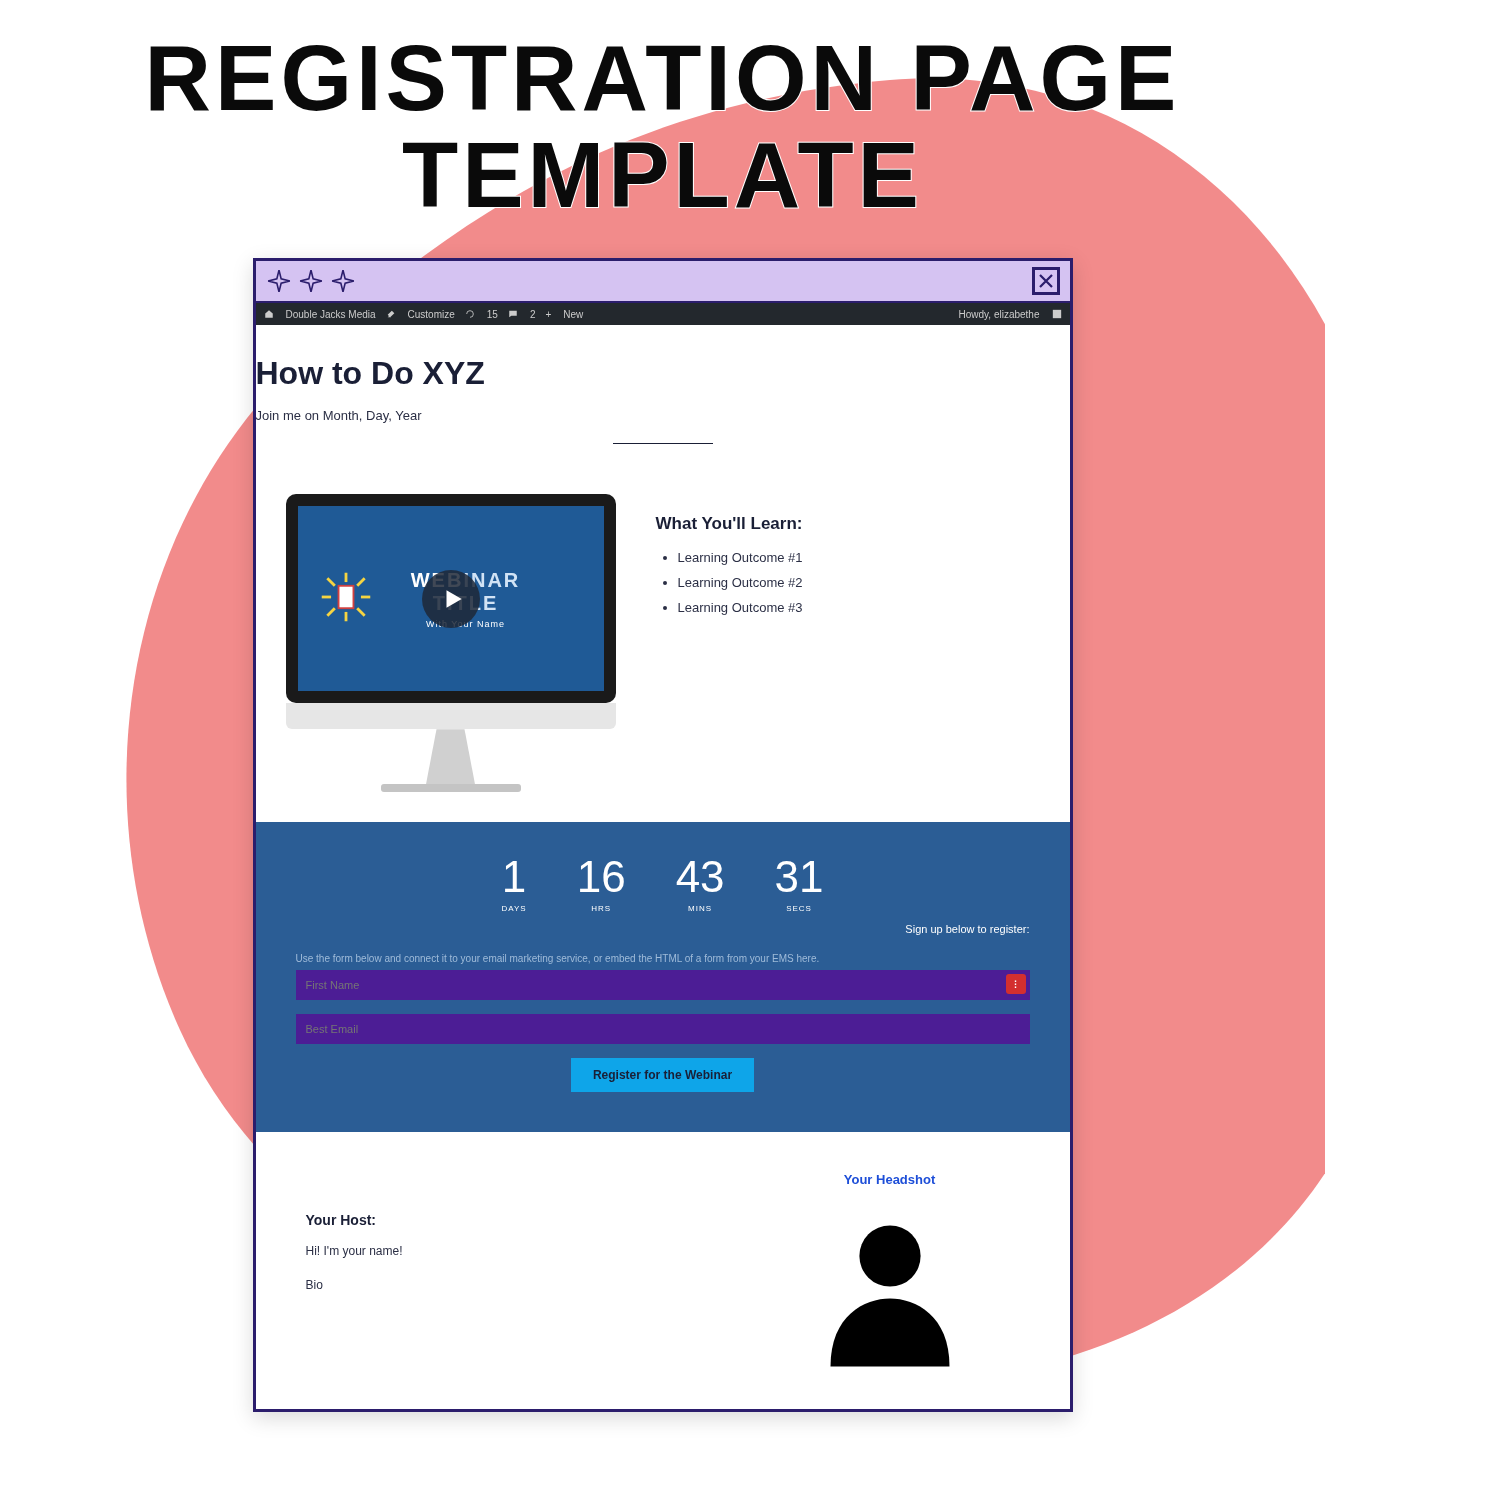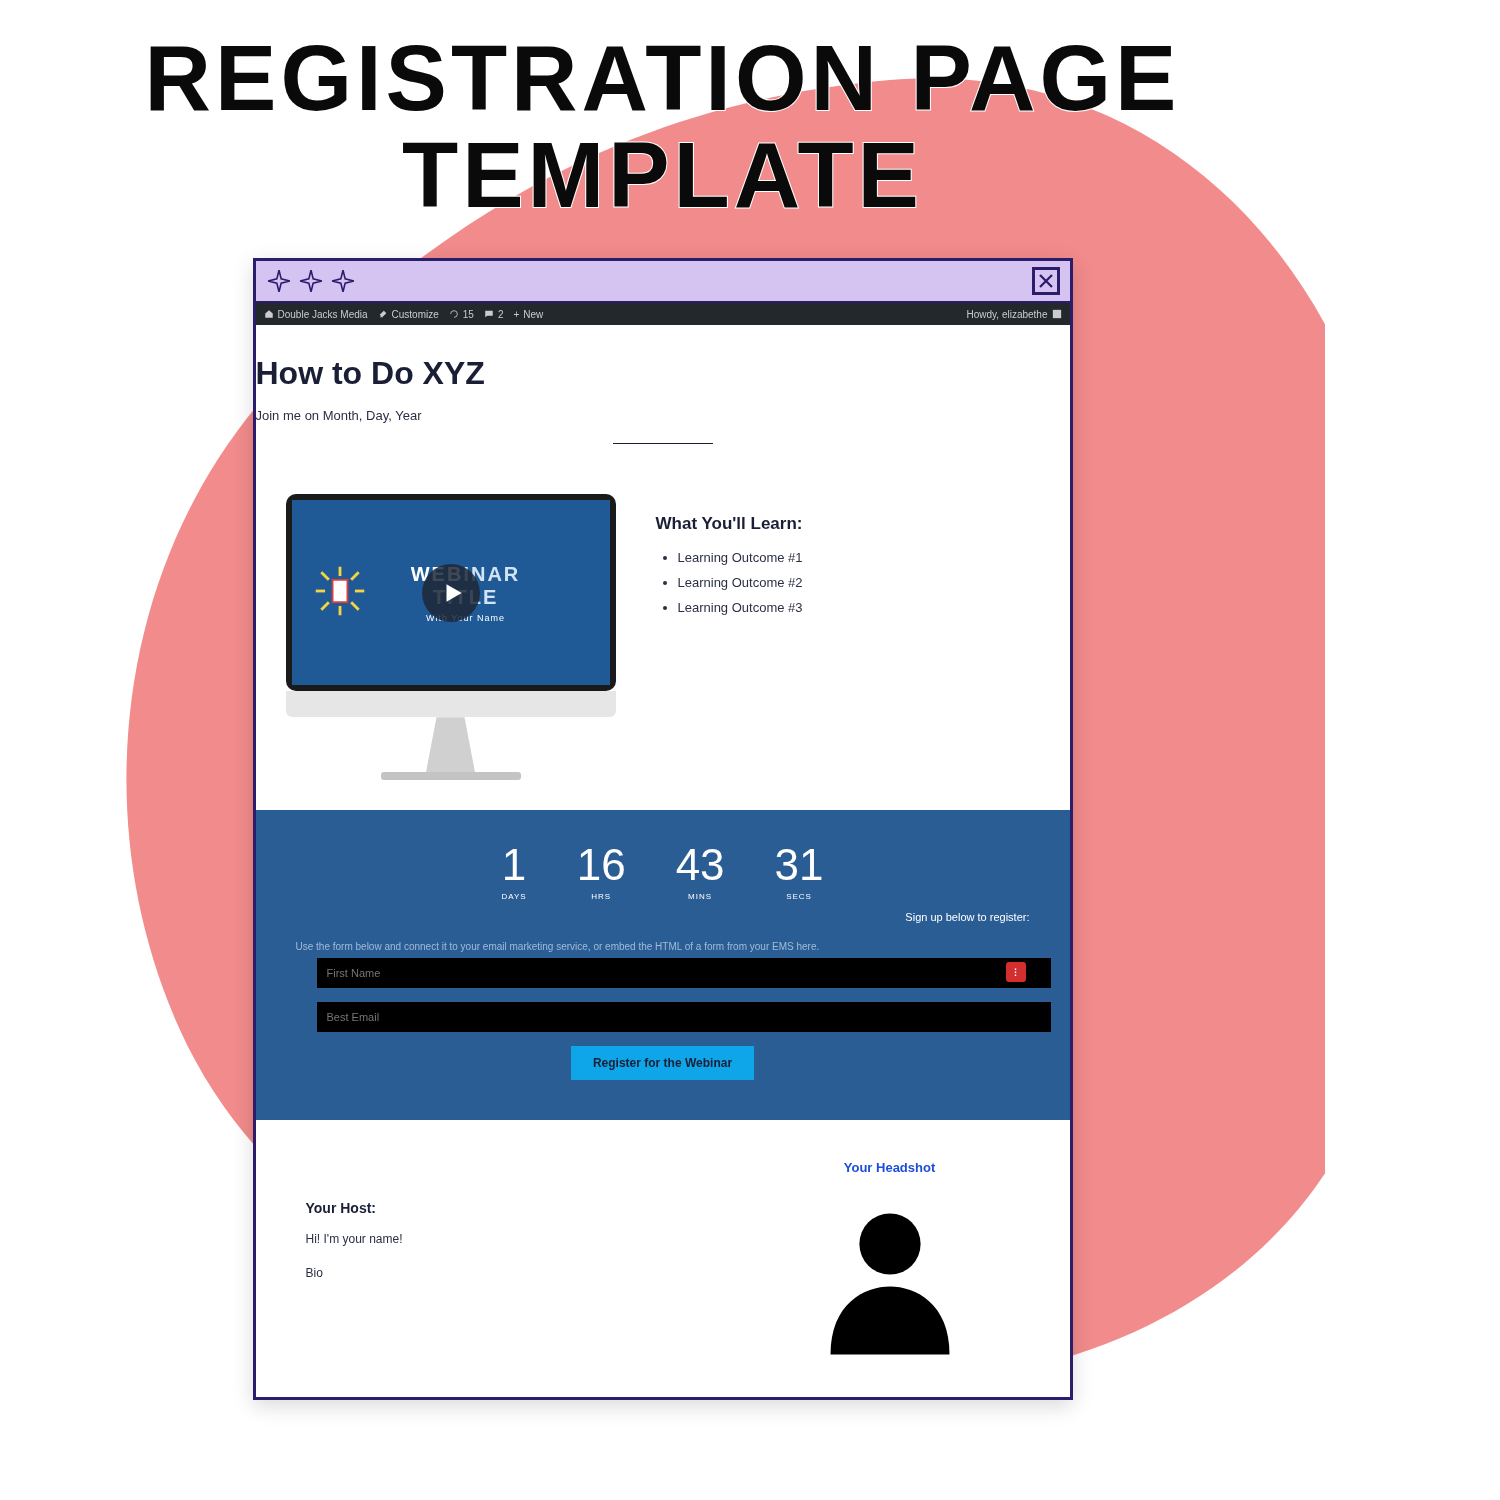--- a/index.html
+++ b/index.html
@@ -19,33 +19,33 @@
   .browser { position: relative; z-index: 2; width: 820px; margin: 35px auto 0; border: 3px solid #2b1d6c; background: #fff; box-shadow: 0 6px 20px rgba(0,0,0,0.15); }
   .browser-bar { height: 42px; background: #d5c3f2; display: flex; align-items: center; justify-content: space-between; padding: 0 10px; border-bottom: 2px solid #2b1d6c; }
   .stars { display: flex; gap: 6px; }
   .stars svg { width: 26px; height: 26px; }
   .closebox { width: 28px; height: 28px; border: 3px solid #2b1d6c; display: flex; align-items: center; justify-content: center; }
   .closebox svg { width: 18px; height: 18px; }
 
   
   .adminbar { height: 22px; background: #23282d; color: #ccc; font-size: 10px; display: flex; align-items: center; justify-content: space-between; padding: 0 8px; }
   .adminbar .left { display: flex; align-items: center; gap: 10px; }
-  .adminbar .item { display: flex; align-items: center; gap: 4px; }
+  .adminbar .item { display: flex; align-items: center; gap: 12px; }
   .adminbar svg { width: 10px; height: 10px; }
 
   
   .page { background: #fff; }
   .hero { padding: 30px 0 10px; }
   .hero h2 { font-size: 32px; font-weight: 800; color: #1a1f36; }
   .hero .sub { margin-top: 16px; font-size: 13px; color: #2b2f45; }
   .hero .rule { width: 100px; height: 1px; background: #1a1f36; margin: 20px auto 0; }
 
   .learn-row { display: flex; align-items: flex-start; padding: 40px 50px 30px 30px; gap: 40px; }
   .monitor { width: 330px; }
-  .monitor-outer { background: #1a1a1a; border-radius: 10px; padding: 6px; }
+  .monitor-outer { background: #1a1a1a; border-radius: 10px; padding: 12px; }
   .monitor-screen { background: #1f5a96; height: 185px; display: flex; align-items: center; justify-content: center; position: relative; }
   .monitor-screen .sun { position: absolute; left: 20px; top: 50%; transform: translateY(-50%); }
   .monitor-screen .sun svg { width: 56px; height: 56px; }
   .monitor-screen .textblock { color: #fff; text-align: center; font-weight: 800; letter-spacing: 2px; font-size: 20px; line-height: 1.15; margin-left: 30px;}
   .monitor-screen .textblock .t1 { color: #fff; }
   .monitor-screen .textblock .t1 .web { color: #fff; }
   .monitor-screen .textblock .t1 .binar { color: #d1e3f5; }
   .monitor-screen .textblock .t2 { color: #d1e3f5; }
   .monitor-screen .textblock .sub2 { font-weight: 400; font-size: 9px; letter-spacing: 1px; margin-top: 4px; }
   .monitor-screen .play { position: absolute; width: 58px; height: 58px; border-radius: 50%; background: rgba(30,40,55,0.85); display: flex; align-items: center; justify-content: center; }
@@ -60,21 +60,21 @@
 
   
   .form-section { background: #2b5d95; padding: 30px 40px 40px; color: #fff; position: relative; }
   .countdown { display: flex; justify-content: center; gap: 50px; margin-bottom: 10px; }
   .cd-item { text-align: center; }
   .cd-item .num { font-size: 44px; font-weight: 300; }
   .cd-item .lab { font-size: 8px; letter-spacing: 1px; margin-top: 2px; }
   .signup-note { text-align: right; font-size: 11px; margin: 10px 0 18px; }
   .helper { font-size: 10px; color: #9fbbd9; margin-bottom: 6px; }
   .field-row { position: relative; margin-bottom: 14px; }
-  .field { width: 100%; background: #000000; border: none; height: 30px; padding: 0 10px; font-size: 11px; color: #888; margin-left: 21px; }
+  .field { width: 100%; background: #4c1d95; border: none; height: 30px; padding: 0 10px; font-size: 11px; color: #888; }
   .field-badge { position: absolute; right: 4px; top: 4px; width: 20px; height: 20px; background: #d32f2f; border-radius: 3px; display:flex; align-items:center; justify-content:center; color:#fff; font-size:9px; font-weight:700;}
   .submit { display: block; margin: 8px auto 0; background: #0ea5e9; color: #1a1f36; border: none; padding: 10px 22px; font-size: 12px; font-weight: 600; cursor: pointer; }
 
   
   .host { display: flex; padding: 40px 50px 30px; gap: 40px; align-items: flex-start; }
   .host-left { flex: 1; padding-top: 40px;}
   .host-left h3 { font-size: 14px; font-weight: 800; color: #1a1f36; margin-bottom: 16px; }
   .host-left p { font-size: 12px; color: #2b2f45; margin-bottom: 20px; }
   .host-right { text-align: center; width: 260px; }
   .host-right .cap { font-size: 13px; font-weight: 800; color: #1d4ed8; margin-bottom: 18px; }

